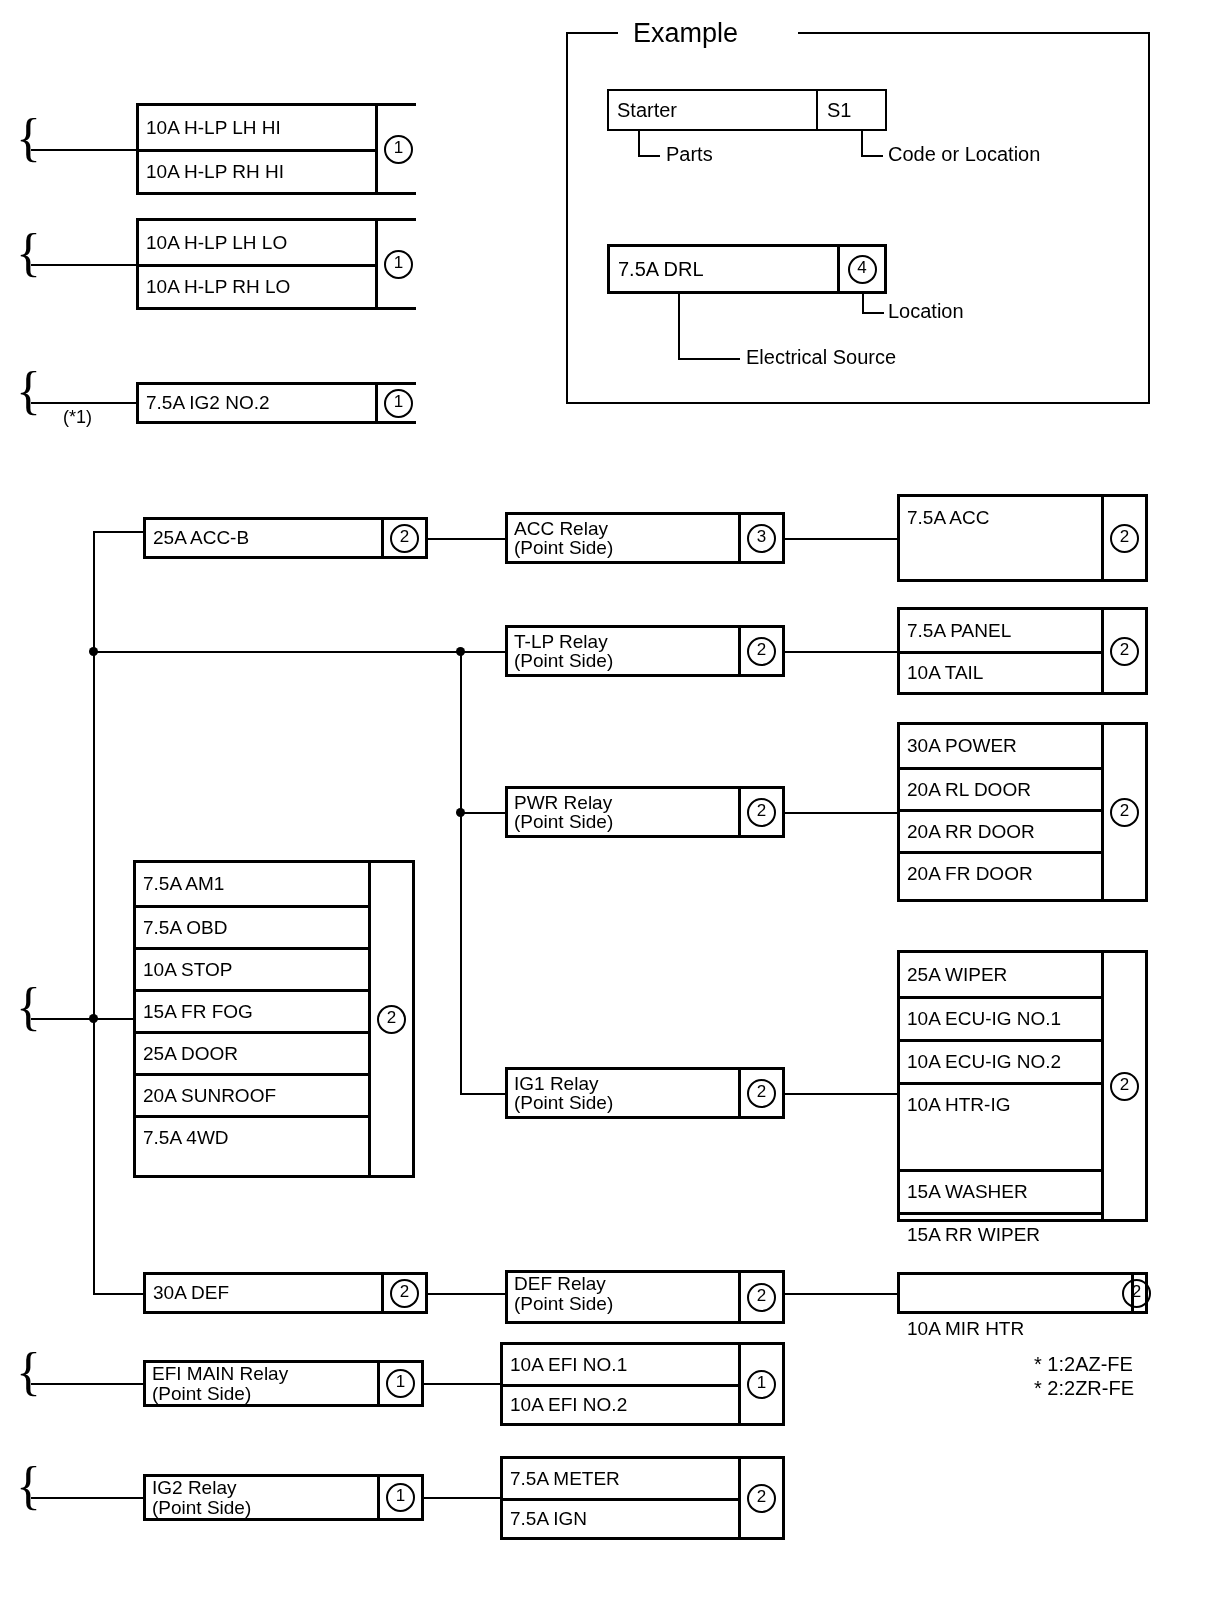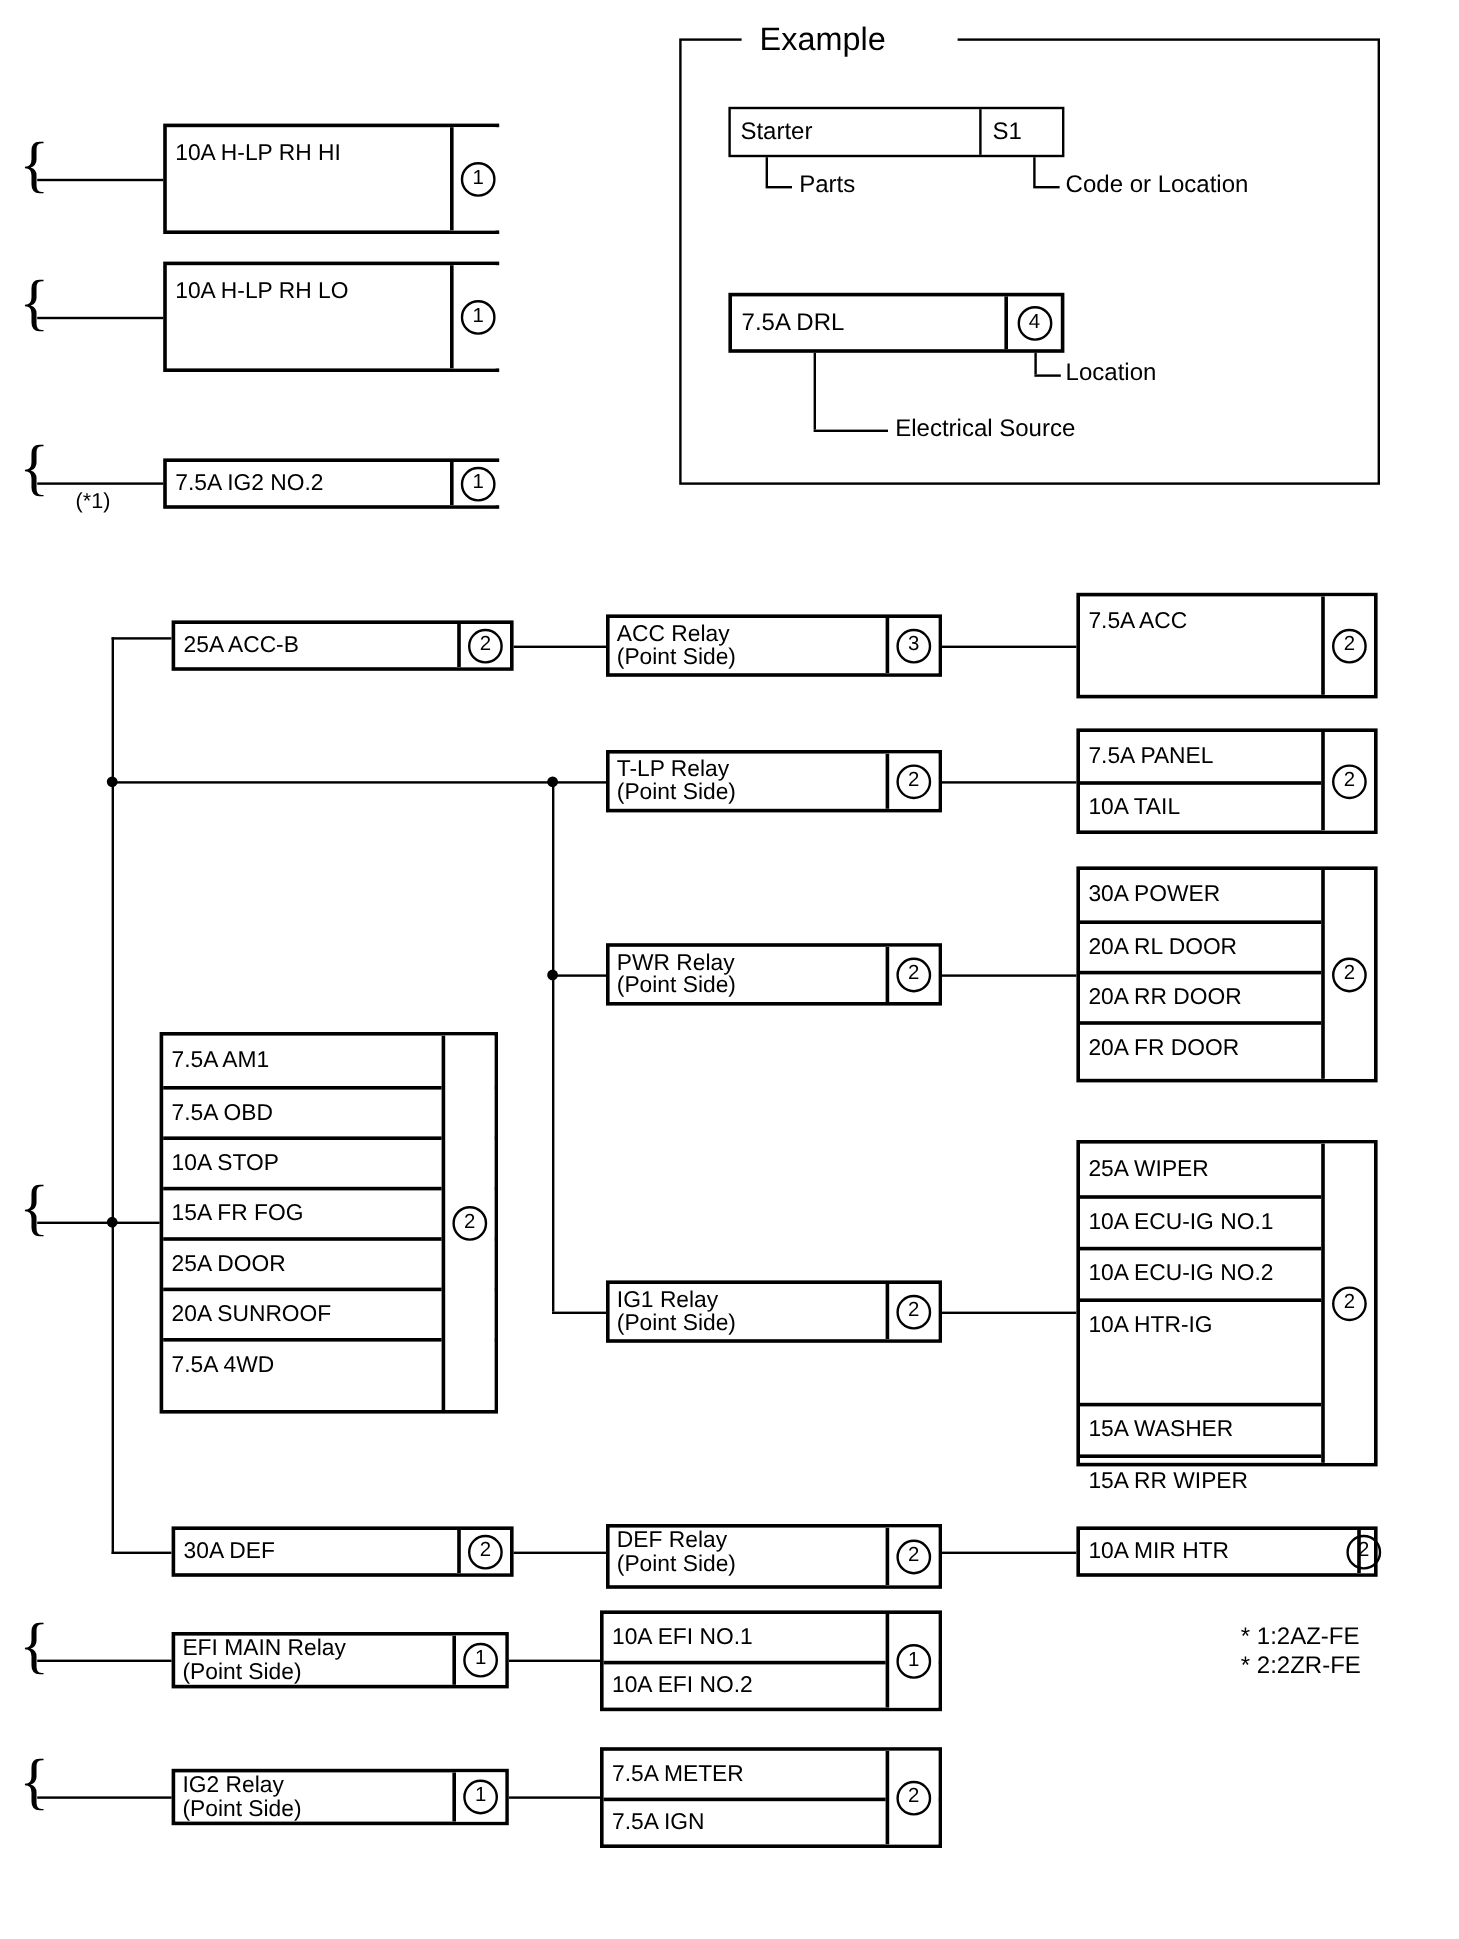--- a/index.html
+++ b/index.html
@@ -87,29 +87,31 @@
 
   <div class="leader" style="left:0;top:0;">
     <div class="v" style="left:678px;top:294px;height:64px;"></div>
     <div class="h" style="left:678px;top:358px;width:62px;"></div>
   </div>
   <div class="ex-lbl" style="left:746px;top:346px;">Electrical Source</div>
 
   <div class="brace" style="left:16px;top:120px;">{</div>
   <div class="hw" style="left:31px;top:149px;width:112px;"></div>
   <div class="fbox" style="left:136px;top:103px;width:280px;height:92px;">
+    <div class="frow" style="height:43px;">10A H-LP LH HI</div>
     <div class="frow" style="height:43px;">10A H-LP RH HI</div>
     <div class="fcode" style="left:236px;width:44px;">
       <span class="circ">1</span>
     </div>
   </div>
 
   <div class="brace" style="left:16px;top:235px;">{</div>
   <div class="hw" style="left:31px;top:264px;width:112px;"></div>
   <div class="fbox" style="left:136px;top:218px;width:280px;height:92px;">
+    <div class="frow" style="height:43px;">10A H-LP LH LO</div>
     <div class="frow" style="height:43px;">10A H-LP RH LO</div>
     <div class="fcode" style="left:236px;width:44px;">
       <span class="circ">1</span>
     </div>
   </div>
 
   <div class="brace" style="left:16px;top:373px;">{</div>
   <div class="hw" style="left:31px;top:402px;width:112px;"></div>
   <div class="smalltag" style="left:63px;top:407px;">(*1)</div>
   <div class="fbox" style="left:136px;top:382px;width:280px;height:42px;">
@@ -259,21 +261,21 @@
     <div class="frow two-line" style="height:41px;">
       <span>DEF Relay</span>
       <span>(Point Side)</span>
     </div>
     <div class="fcode" style="left:230px;width:44px;">
       <span class="circ">2</span>
     </div>
   </div>
 
   <div class="fbox" style="left:897px;top:1272px;width:251px;height:42px;">
-    <div class="frow" style="height:36px;">10A MIR HTR</div>
+    <div class="frow" style="height:36px;margin-top:36px;">10A MIR HTR</div>
     <div class="fcode" style="left:231px;width:14px;border-left:3px solid #000;">
       <span class="circ" style="position:absolute;left:-12px;">2</span>
     </div>
   </div>
 
   <div class="fbox" style="left:143px;top:1360px;width:281px;height:47px;">
     <div class="frow two-line" style="height:41px;">
       <span>EFI MAIN Relay</span>
       <span>(Point Side)</span>
     </div>

